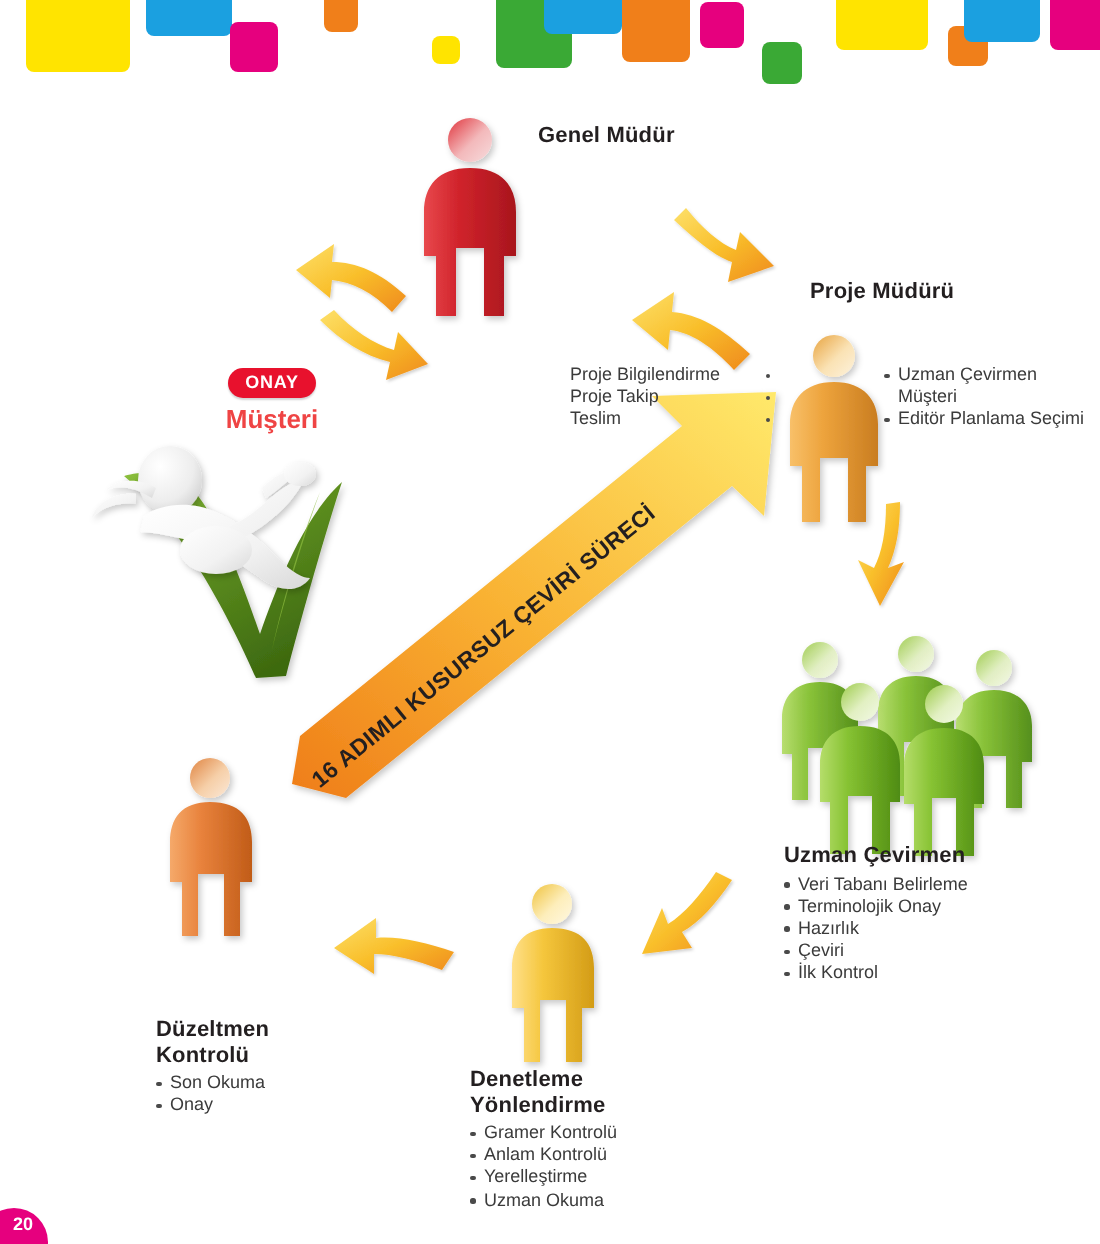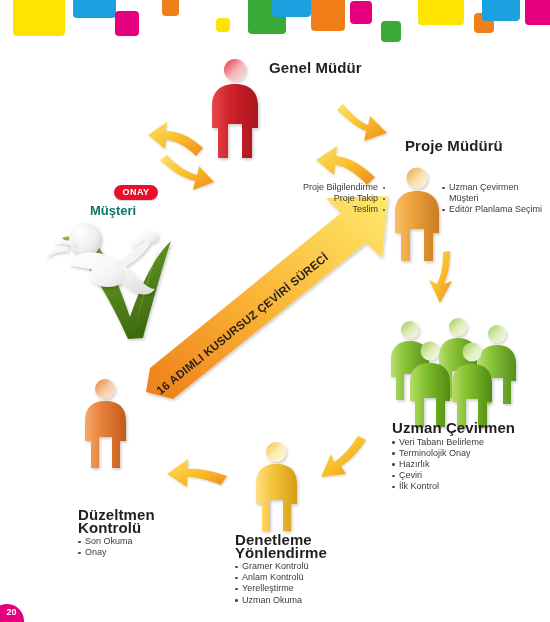--- a/index.html
+++ b/index.html
@@ -9,46 +9,46 @@
     color:#231f20;
   }
   .stage{position:absolute;left:0;top:0;width:550px;height:622px;}
 
   
   .deco{position:absolute;border-radius:4px;}
 
   
   .block{position:absolute;}
   .title{
-    font-weight:bold;font-size:15px;line-height:12.5px;
+    font-weight:bold;font-size:11px;line-height:12.5px;
     color:#231f20;letter-spacing:.1px;white-space:nowrap;
   }
   .bullets{margin:2px 0 0 0;padding:0;list-style:none;}
   .bullets li{
     font-size:9px;line-height:11.2px;color:#3b3b3b;white-space:nowrap;
     position:relative;padding-left:7px;
   }
   .bullets li:before{
     content:"";position:absolute;left:0;top:4.5px;
     width:2.5px;height:2.5px;background:#4a4a4a;border-radius:50%;
   }
   
-  .bullets.right li{padding-left:0;padding-right:7px;text-align:right;}
+  .bullets.right li{padding-left:0;padding-right:7px;}
   .bullets.right li:before{left:auto;right:0;}
 
   
   .onay{
     display:inline-block;background:#e8112d;color:#ffffff;
     font-size:9px;font-weight:bold;letter-spacing:.4px;
     padding:2.5px 9px 3px;border-radius:9px;
     box-shadow:0 1px 1px rgba(0,0,0,.18);
   }
   .musteri{
-    font-weight:bold;font-size:13px;color:#0f766e;margin-top:3px;
-    text-align:left;
+    font-weight:bold;font-size:13px;color:#ef4444;margin-top:3px;
+    text-align:center;
   }
 
   
   .pagenum{
     position:absolute;width:34px;height:34px;border-radius:50%;
     background:#e6007e;color:#fff;font-size:9px;font-weight:bold;
     display:flex;align-items:flex-start;justify-content:center;
     padding-top:3px;box-sizing:border-box;
   }
 

